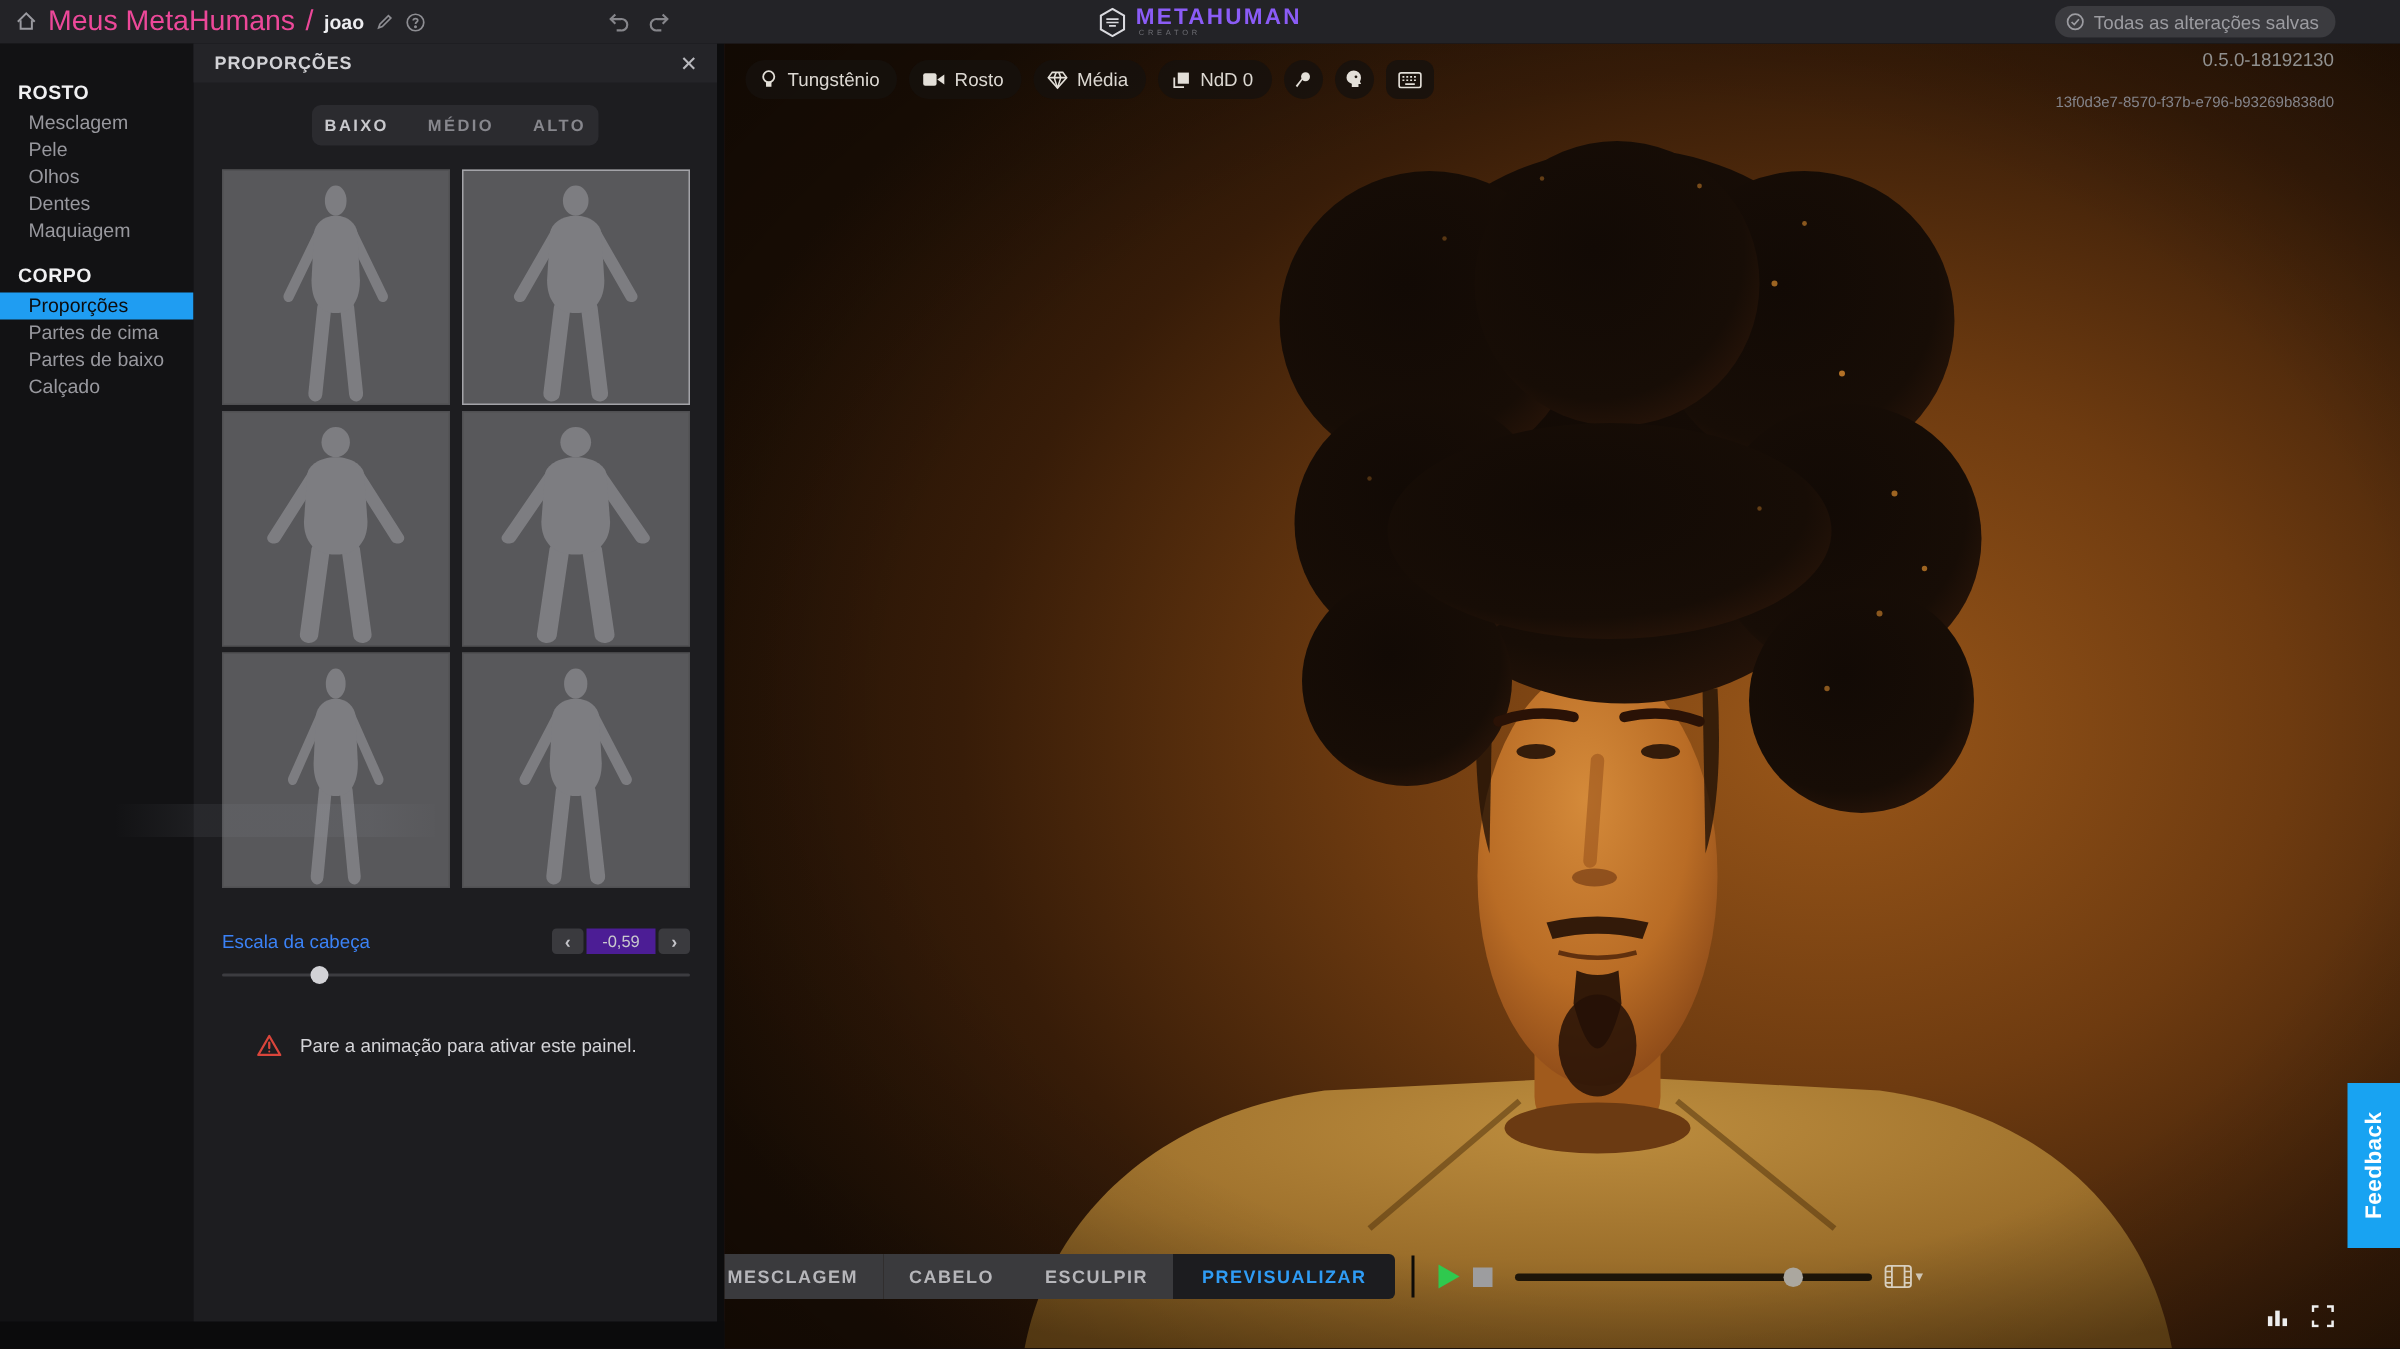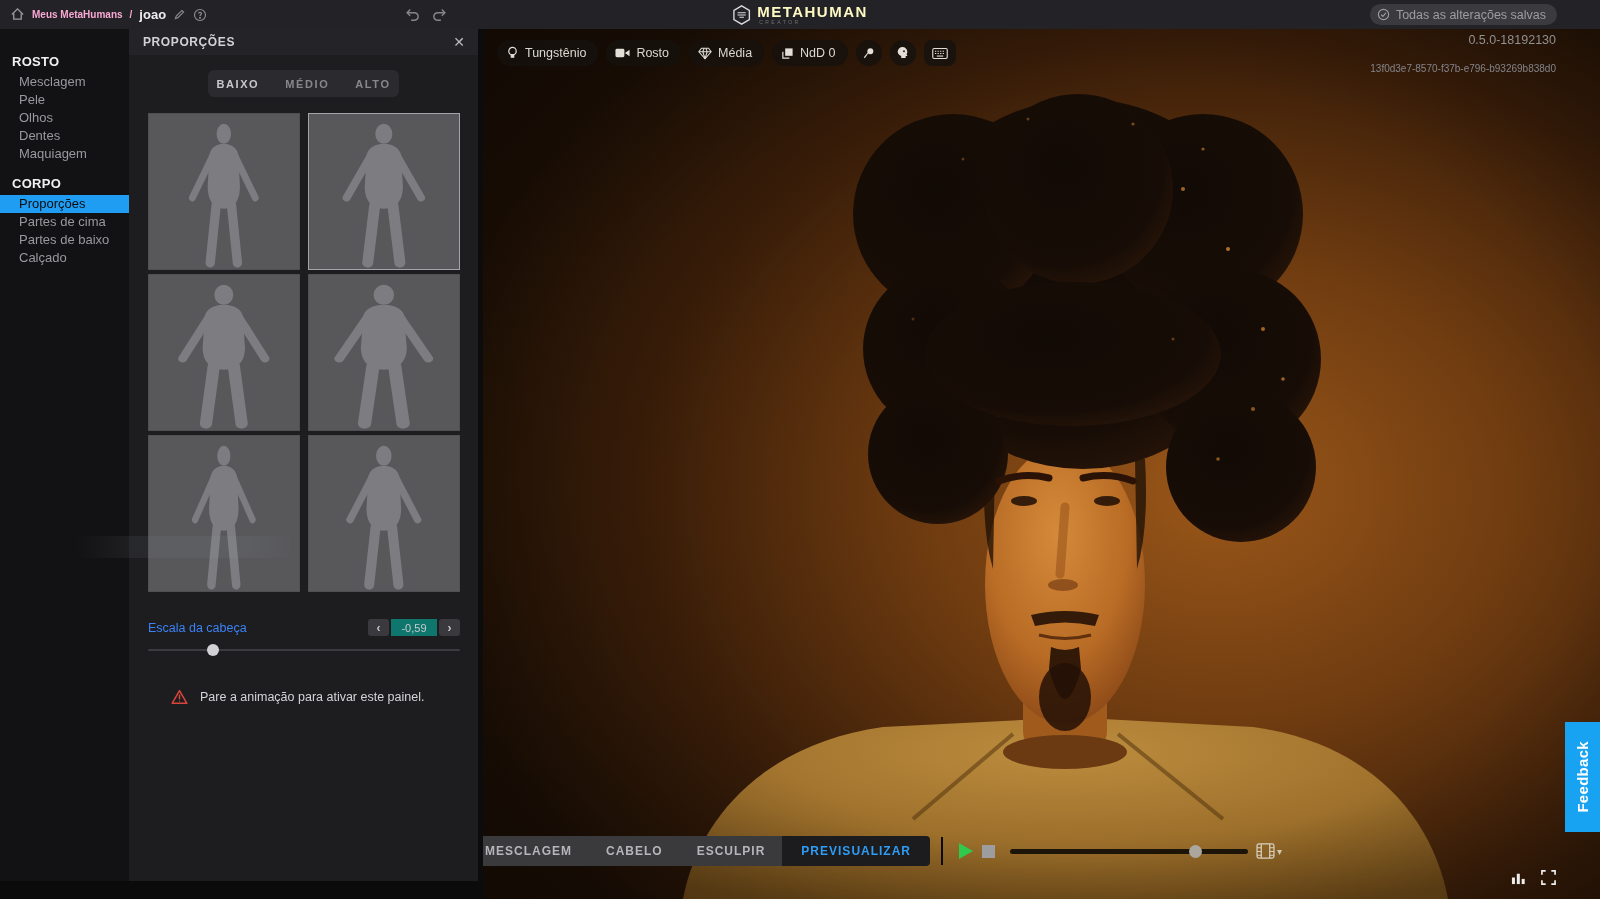--- a/index.html
+++ b/index.html
@@ -3,27 +3,27 @@
 <meta charset="utf-8">
 <style>
   * { margin:0; padding:0; box-sizing:border-box; }
   html,body { width:1600px; height:899px; overflow:hidden; background:#0b0b0c;
     font-family:"Liberation Sans", sans-serif; -webkit-font-smoothing:antialiased; }
   .app { position:relative; width:1600px; height:899px; }
 
   
   .topbar { position:relative; height:29px; background:#232327; display:flex; align-items:center; z-index:40; }
   .crumbs { display:flex; align-items:center; gap:7px; padding-left:10px; }
-  .crumbs .txt { font-size:10px; color:#f9a8d4;font-weight:bold; }
+  .crumbs .txt { font-size:19px; color:#ec4899; }
   .crumbs .cur { font-size:13px; color:#ededf0; font-weight:bold; }
   .icon-btn { display:inline-flex; align-items:center; justify-content:center; color:#8d8d92; }
   .undoredo { position:absolute; left:404px; top:0; height:29px; display:flex; align-items:center; gap:12px; }
   .logo { position:absolute; left:50%; top:0; transform:translateX(-50%); height:29px; display:flex; align-items:center; gap:6px; }
   .logo .wordwrap { display:flex; flex-direction:column; align-items:flex-start; line-height:1; }
-  .logo .word { font-size:15px; font-weight:bold; letter-spacing:1.5px; color:#fef9c3; }
+  .logo .word { font-size:15px; font-weight:bold; letter-spacing:1.5px; color:#8b5cf6; }
   .logo .sub { font-size:5px; letter-spacing:2.5px; color:#6e6e74; margin-top:1px; margin-left:2px; }
   .save-pill { position:absolute; right:43px; top:4px; height:21px; display:flex; align-items:center; gap:6px;
     background:#3b3b3f; border-radius:11px; padding:0 11px 0 7px; }
   .save-pill span { font-size:12.5px; color:#9c9ca1; }
 
   
   .cols { display:flex; height:870px; }
   .sidebar { width:129px; background:#121214; padding-top:25px; position:relative; }
   .side-sec { margin-bottom:13px; }
   .side-title { font-size:13px; font-weight:bold; color:#f0f0f2; padding-left:12px; height:19px; letter-spacing:.3px; }
@@ -41,21 +41,21 @@
   .thumbs { margin:16px 18px 0 19px; display:grid; grid-template-columns:1fr 1fr; gap:4px 8px; }
   .thumb { height:157px; background:#58585b; border:1px solid #505053; cursor:pointer; display:flex; align-items:flex-end; justify-content:center; overflow:hidden; }
   .thumb.sel { border:1px solid #a3a3a8; }
   .thumb svg { display:block; height:148px; }
 
   .scale-row { margin:27px 18px 0 19px; display:flex; align-items:center; justify-content:space-between; }
   .scale-row .lbl { font-size:12.5px; color:#3b82f6; }
   .stepper { display:flex; align-items:center; gap:2px; }
   .chev { width:21px; height:17px; background:#3a3a3e; border-radius:3px; color:#c5c5ca; font-size:12px; font-weight:bold;
     display:flex; align-items:center; justify-content:center; cursor:pointer; }
-  .stepval { width:46px; height:17px; background:#0f766e; color:#c9c9cd; font-size:11px; display:flex; align-items:center; justify-content:center; }
+  .stepval { width:46px; height:17px; background:#4c1d95; color:#c9c9cd; font-size:11px; display:flex; align-items:center; justify-content:center; }
   .hslider { position:relative; margin:8px 18px 0 19px; height:12px; }
   .hslider .track { position:absolute; top:5px; left:0; right:0; height:2px; background:#3c3c40; border-radius:1px; }
   .hslider .knob { position:absolute; top:0; width:12px; height:12px; margin-left:-6px; border-radius:50%; background:#d2d2d6; cursor:pointer; }
   .warn { margin:33px 18px 0 42px; display:flex; align-items:center; gap:12px; }
   .warn .wtxt { font-size:12.5px; color:#d4d4d8; }
 
   .bottom-strip { position:absolute; left:0; bottom:0; width:483px; height:18px; background:#0b0b0c; z-index:25; }
   .glare { position:absolute; left:76px; top:536px; width:214px; height:22px; z-index:30; pointer-events:none;
     background:linear-gradient(to right, rgba(150,155,165,0), rgba(150,155,165,.09) 25%, rgba(150,155,165,.09) 80%, rgba(150,155,165,.01)); }
 

